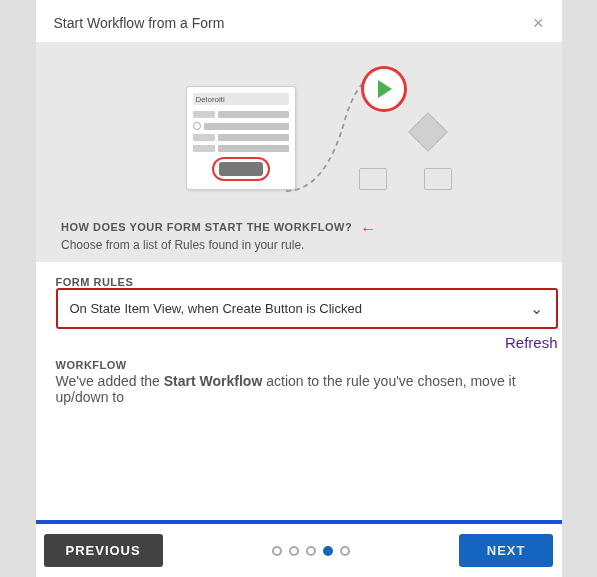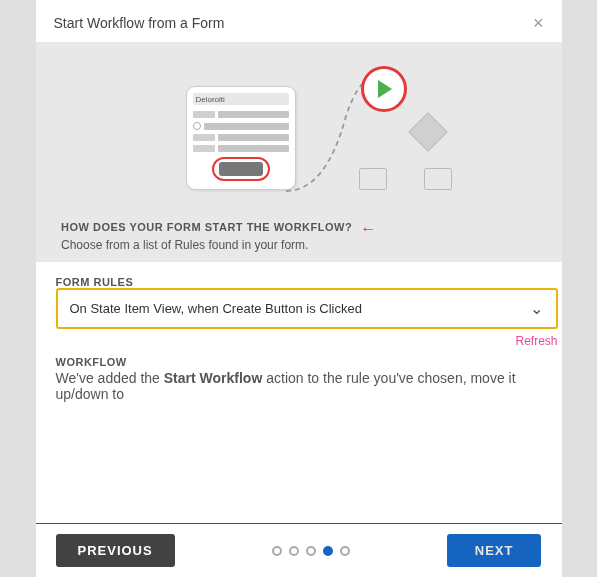--- a/index.html
+++ b/index.html
@@ -59,21 +59,21 @@
       align-items: flex-end;
       justify-content: center;
       width: 100%;
       height: 160px;
       position: relative;
     }
     
     .form-mockup {
       background: #fff;
       border: 1px solid #ccc;
-      border-radius: 9px;
+      border-radius: 3px;
       width: 110px;
       padding: 6px 6px 8px 6px;
       position: absolute;
       left: 130px;
       bottom: 20px;
       box-shadow: 1px 1px 3px rgba(0,0,0,0.1);
     }
     .form-mockup-title {
       background: #e8e8e8;
       height: 12px;
@@ -228,21 +228,21 @@
       color: #555;
       letter-spacing: 0.5px;
     }
     .form-rules-desc {
       font-size: 12px;
       color: #555;
       margin-top: 2px;
       margin-bottom: 10px;
     }
     .dropdown-wrapper {
-      border: 2px solid #eab308;
+      border: 2px solid #b91c1c;
       border-radius: 3px;
       display: flex;
       align-items: center;
       justify-content: space-between;
       padding: 9px 12px;
       cursor: pointer;
       background: #fff;
     }
     .dropdown-value {
       font-size: 13px;
@@ -252,45 +252,45 @@
       font-size: 16px;
       color: #555;
     }
     .refresh-row {
       display: flex;
       justify-content: flex-end;
       margin-top: 5px;
       margin-bottom: 8px;
     }
     .refresh-link {
-      font-size: 12px;
-      color: #ec4899;
+      font-size: 15px;
+      color: #4c1d95;
       cursor: pointer;
     }
     .actions-label {
       font-size: 11px;
       font-weight: bold;
       color: #555;
       letter-spacing: 0.5px;
     }
     .actions-desc {
       font-size: 14px;
       color: #555;
       margin-top: 2px;
     }
     .actions-desc strong {
       font-weight: bold;
     }
     .dialog-footer {
       display: flex;
       align-items: center;
       justify-content: space-between;
-      padding: 10px 20px;
-      background: #fff;
-      border-top: 1px solid #1d4ed8;
+      padding: 10px 8px;
+      background: #fff;
+      border-top: 4px solid #1d4ed8;
       margin-top: auto;
     }
     .prev-btn {
       background: #424242;
       color: #fff;
       border: none;
       border-radius: 3px;
       padding: 9px 22px;
       font-size: 13px;
       font-weight: bold;
@@ -380,21 +380,21 @@
 
       <div class="small-box small-box-left"></div>
       <div class="small-box small-box-right"></div>
     </div>
 
     <div class="description-area" style="width:100%;background:#e8e8e8;padding:8px 0 10px 0;margin-left:11px;">
       <div class="how-label">
         <span>HOW DOES YOUR FORM START THE WORKFLOW?</span>
         <span class="red-arrow">←</span>
       </div>
-      <div class="how-sub">Choose from a list of Rules found in your form.</div>
+      <div class="how-sub">Choose from a list of Rules found in your rule.</div>
     </div>
   </div>
 
   <div class="content-area">
     <div class="form-rules-label">FORM RULES</div>
 
     <div class="dropdown-wrapper">
       <span class="dropdown-value">On State Item View, when Create Button is Clicked</span>
       <span class="dropdown-chevron">⌄</span>
     </div>

